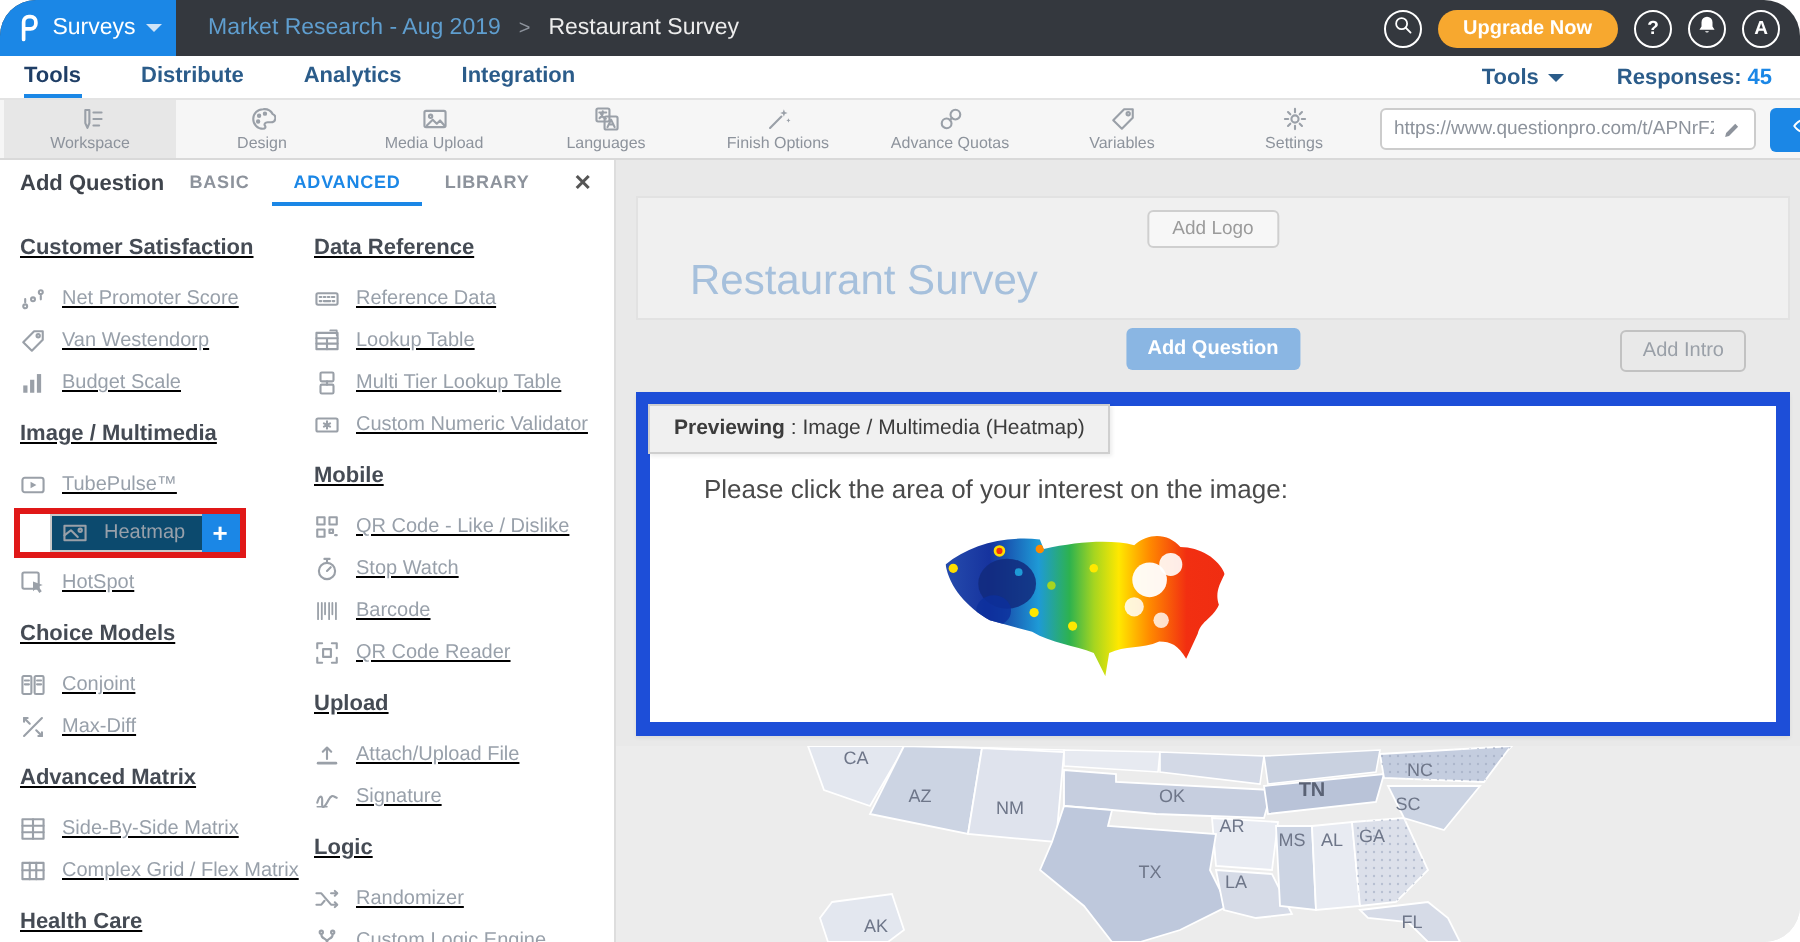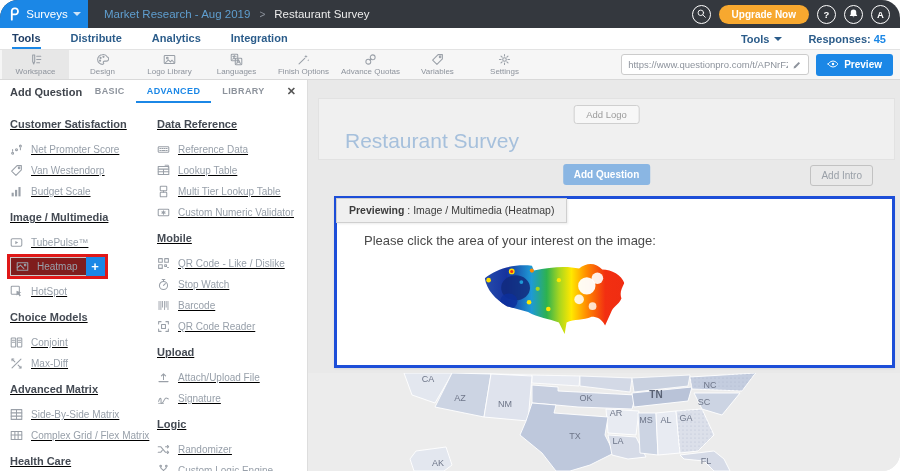--- a/index.html
+++ b/index.html
@@ -27,21 +27,21 @@
   .nav-link { font-size:11px; font-weight:600; color:#2b5c8a; display:flex; align-items:center; margin-right:30px; border-bottom:2px solid transparent; }
   .nav-link.active { color:#1f3e66; border-bottom-color:#1b87e6; }
   .nav-right { margin-left:auto; display:flex; align-items:center; gap:26px; margin-right:14px; }
   .tools { font-size:11px; font-weight:600; color:#2b5c8a; display:flex; align-items:center; gap:5px; }
   .tools .caret-down { border-top-color:#2b5c8a; }
   .responses { font-size:11px; font-weight:600; color:#2b5c8a; }
   .responses b { color:#1b87e6; font-weight:600; margin-left:3px; }
 
   
   .toolbar { position:absolute; left:0; top:50px; width:900px; height:30px; background:#f6f6f6; border-bottom:1px solid #d9d9d9; display:flex; align-items:stretch; padding-left:2px; }
-  .tool-item { width:67px; display:flex; flex-direction:column; align-items:center; justify-content:center; gap:1px; color:#9aa0a8; }
+  .tool-item { width:86px; display:flex; flex-direction:column; align-items:center; justify-content:center; gap:1px; color:#9aa0a8; }
   .tool-item.active { background:#e7e7e7; }
   .tool-item .t-icon svg { width:13px; height:13px; display:block; }
   .t-label { font-size:8px; color:#8d939c; white-space:nowrap; }
   .toolbar-right { margin-left:auto; display:flex; align-items:center; gap:7px; margin-right:7px; }
   .url-wrap { width:188px; height:21px; background:#fff; border:1px solid #ccc; border-radius:3px; display:flex; align-items:center; padding:0 6px; gap:4px; }
   .url-input { flex:1; border:none; outline:none; font-size:9.5px; color:#8d939c; font-family:"Liberation Sans",sans-serif; background:transparent; min-width:0; }
   .pencil { color:#8d939c; } .pencil svg { width:10px; height:10px; display:block; }
   .preview-btn { height:22px; background:#1b87e6; border-radius:3px; color:#fff; font-size:10px; font-weight:bold; display:flex; align-items:center; gap:5px; padding:0 11px; }
   .preview-btn svg { width:12px; height:12px; }
 
@@ -52,32 +52,32 @@
   .panel-tab { font-size:9px; font-weight:bold; letter-spacing:.4px; color:#8d939c; padding:0 11px; display:flex; align-items:center; border-bottom:2px solid transparent; }
   .panel-tab.active { color:#1b87e6; border-bottom-color:#1b87e6; }
   .panel-close { padding:0 11px; color:#555; font-size:11px; font-weight:bold; display:flex; align-items:center; }
   .panel-body { display:flex; padding:6px 0 0 10px; }
   .q-col1 { width:147px; } .q-col2 { width:148px; }
   .q-section { margin-bottom:9px;text-decoration:underline; }
   .q-sec-title { font-size:11px; font-weight:600; color:#454b54; margin:9px 0 9px; }
   .q-item { display:flex; align-items:center; gap:8px; height:21px; font-size:10px; color:#98a0aa; cursor:pointer; }
   .q-item .icon { color:#9aa0a8; } .q-item .icon svg { width:13px; height:13px; display:block; }
   .q-item-highlight { display:inline-flex; border:3px solid #e01818; margin:1px 0 2px -3px; }
-  .q-item-highlight .q-item { background:#7f1d1d; border:1px solid #c9c9c9; border-right:none; padding:1px 8px 1px 5px; height:19px; }
+  .q-item-highlight .q-item { background:#0c4a6e; border:1px solid #c9c9c9; border-right:none; padding:1px 8px 1px 5px; height:19px;margin-left:15px; }
   .plus-btn { width:19px; background:#1b87e6; color:#fff; font-size:13px; font-weight:bold; display:flex; align-items:center; justify-content:center; }
 
   
   .main { position:absolute; left:308px; top:80px; right:0; bottom:0; background:#e9e9e9; overflow:hidden; }
   .header-card { position:absolute; left:10px; right:5px; top:18px; height:62px; background:#f0f0f0; border:1px solid #e2e2e2; }
   .add-logo-btn { position:absolute; top:6px; left:50%; transform:translateX(-50%); background:#f7f7f7; border:1px solid #cfcfcf; border-radius:3px; padding:3px 12px; font-size:9.5px; color:#9b9b9b; }
   .survey-title { position:absolute; left:26px; top:30px; font-size:21px; color:#a6c0dc; }
   .btn-row { position:absolute; left:10px; right:5px; top:84px; height:22px; }
   .add-question-btn { position:absolute; left:50%; transform:translateX(-50%); background:#8ab6e3; color:#fff; font-size:10px; font-weight:600; border-radius:3px; padding:5px 11px; }
   .add-intro-btn { position:absolute; right:22px; top:1px; border:1px solid #c2c2c2; border-radius:3px; color:#9aa0a8; font-size:10px; padding:4px 10px; }
-  .preview-card { position:absolute; left:26px; right:5px; top:116px; height:172px; background:#fff; border:3px solid #1d4ed8; box-shadow:0 1px 2px rgba(0,0,0,.07); }
+  .preview-card { position:absolute; left:10px; right:5px; top:116px; height:172px; background:#fff; border:7px solid #1d4ed8; box-shadow:0 1px 2px rgba(0,0,0,.07); }
   .preview-tab { position:absolute; left:-1px; top:-1px; background:#f0f0f0; border:1px solid #cfcfcf; padding:5px 12px 6px; font-size:10.5px; color:#3c3c3c; box-shadow:1px 1px 2px rgba(0,0,0,.08); }
   .preview-tab b { font-weight:bold; }
   .question-text { position:absolute; left:27px; top:34px; font-size:13px; color:#4a4a4a; }
   .heatmap-img { position:absolute; left:142px; top:59px; width:154px; height:77px; }
   .heatmap-img svg { width:100%; height:100%; display:block; }
 
   
   .map-section { position:absolute; left:0; right:0; top:293px; bottom:0; background:#ececec; }
   .map-section svg { position:absolute; left:10px; top:0; width:582px; height:98px; display:block; }
   .map-section text { font-family:"Liberation Sans",sans-serif; font-size:9px; fill:#6e7689; }
@@ -159,21 +159,21 @@
           <span class="t-label">Design</span>
         </div>
         <div class="tool-item">
           <span class="t-icon">
             <svg viewBox="0 0 16 16" fill="none" stroke="currentColor" stroke-width="1.3" stroke-linecap="round" stroke-linejoin="round">
               <rect x="1.5" y="3" width="13" height="10" rx="1"></rect>
               <circle cx="5.3" cy="6.3" r="1"></circle>
               <path d="M3 12l3.6-3.6 2.5 2.5 2-2 2.7 3.1"></path>
             </svg>
           </span>
-          <span class="t-label">Logo Library</span>
+          <span class="t-label">Media Upload</span>
         </div>
         <div class="tool-item">
           <span class="t-icon">
             <svg viewBox="0 0 16 16" fill="none" stroke="currentColor" stroke-width="1.3" stroke-linecap="round" stroke-linejoin="round">
               <rect x="1.5" y="1.5" width="8" height="8" rx="1"></rect>
               <path d="M3.3 4h4.2M5.4 3.2v1c0 1.5-.9 2.6-2 3.3M4.3 4.8c.6 1.5 1.8 2.5 3 3"></path>
               <rect x="6.5" y="6.5" width="8" height="8" rx="1"></rect>
               <path d="M8.3 13l2.2-4.6 2.2 4.6M9 11.4h3"></path>
             </svg>
           </span>

